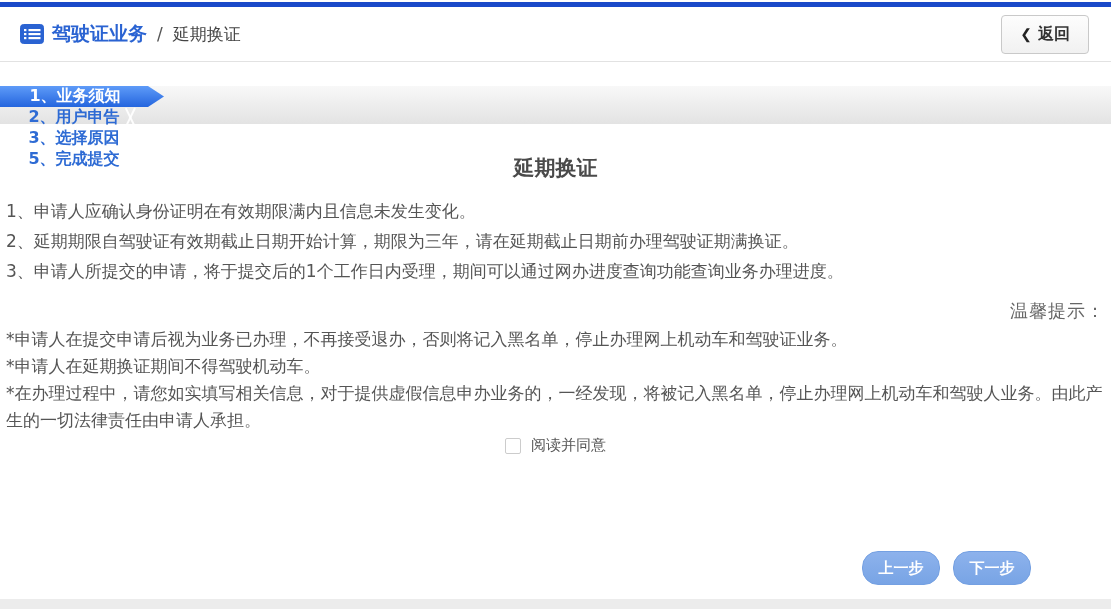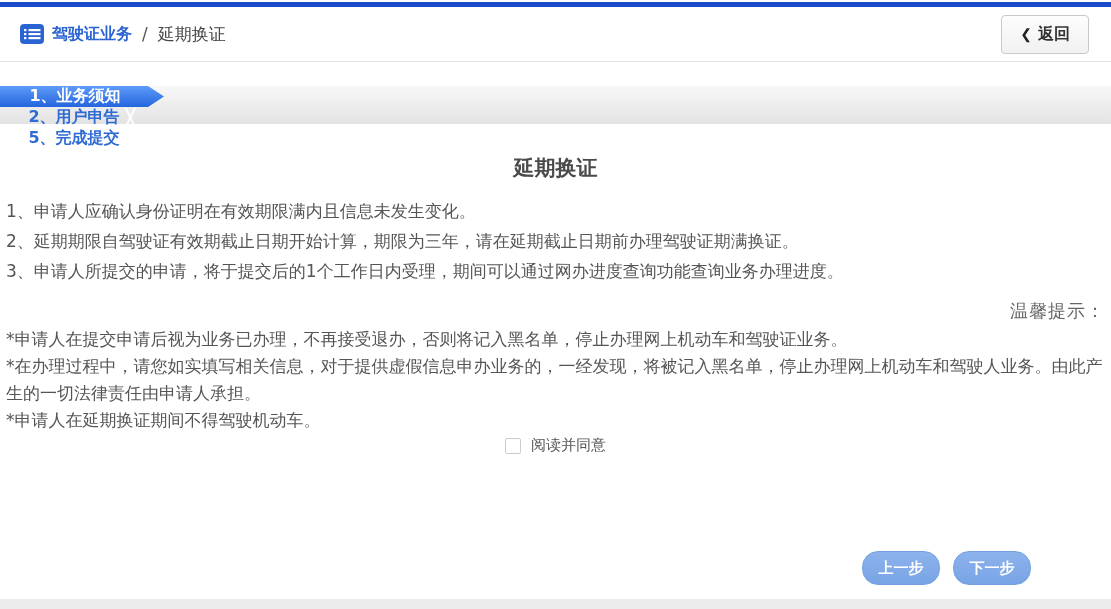--- a/index.html
+++ b/index.html
@@ -8,21 +8,21 @@
   .page { position:relative; width:1111px; height:609px; background:#fff; }
 
   
   .topline { margin-top:2px; height:5px; background:#1a49c9; width:100%; }
 
   
   .header { display:flex; align-items:center; justify-content:space-between;
     height:55px; padding:0 22px 0 20px; border-bottom:1px solid #e2e2e2; }
   .crumb-group { display:flex; align-items:center; gap:8px; }
   .list-icon { width:24px; height:20px; display:block; }
-  .crumb-main { color:#2a63d2; font-size:16px; font-weight:bold; }
+  .crumb-main { color:#2a63d2; font-size:19px; font-weight:bold; }
   .crumb-sep { color:#555; font-size:17px; margin:0 2px; }
   .crumb-cur { color:#444; font-size:17px; }
   .back-btn { display:flex; align-items:center; gap:6px; cursor:pointer;
     background:linear-gradient(#fdfdfd,#f1f1f1); border:1px solid #c9c9c9;
     border-radius:4px; padding:8px 18px; font-size:16px; color:#333; font-weight:bold;
     font-family:inherit; }
   .back-arrow { font-size:14px; font-weight:bold; color:#222; }
 
   
   .steps { display:flex; margin-top:24px; height:38px; width:100%;
@@ -98,40 +98,43 @@
   </header>
 
   <div class="steps">
     <div class="step active">
       <span class="step-label">1、业务须知</span>
     </div>
     <div class="step inactive">
       <span class="step-label">2、用户申告</span>
     </div>
     <div class="step inactive">
+      <span class="step-label">3、选择原因</span>
+    </div>
+    <div class="step inactive">
       <span class="step-label">5、完成提交</span>
     </div>
     <div class="steps-filler"></div>
   </div>
 
   <main class="content">
     <h1 class="page-title">延期换证</h1>
 
     <div class="notice-list">
       <p>1、申请人应确认身份证明在有效期限满内且信息未发生变化。</p>
       <p>2、延期期限自驾驶证有效期截止日期开始计算，期限为三年，请在延期截止日期前办理驾驶证期满换证。</p>
       <p>3、申请人所提交的申请，将于提交后的1个工作日内受理，期间可以通过网办进度查询功能查询业务办理进度。</p>
     </div>
 
     <h2 class="tips-heading">温馨提示：</h2>
 
     <div class="tips">
       <p>*申请人在提交申请后视为业务已办理，不再接受退办，否则将记入黑名单，停止办理网上机动车和驾驶证业务。</p>
+      <p>*申请人在延期换证期间不得驾驶机动车。</p>
       <p>*在办理过程中，请您如实填写相关信息，对于提供虚假信息申办业务的，一经发现，将被记入黑名单，停止办理网上机动车和驾驶人业务。由此产生的一切法律责任由申请人承担。</p>
-      <p>*申请人在延期换证期间不得驾驶机动车。</p>
     </div>
 
     <div class="agree-row">
       <span class="checkbox"></span>
       <span class="agree-label">阅读并同意</span>
     </div>
   </main>
 
   <div class="actions">
     <button class="action-btn">上一步</button>

